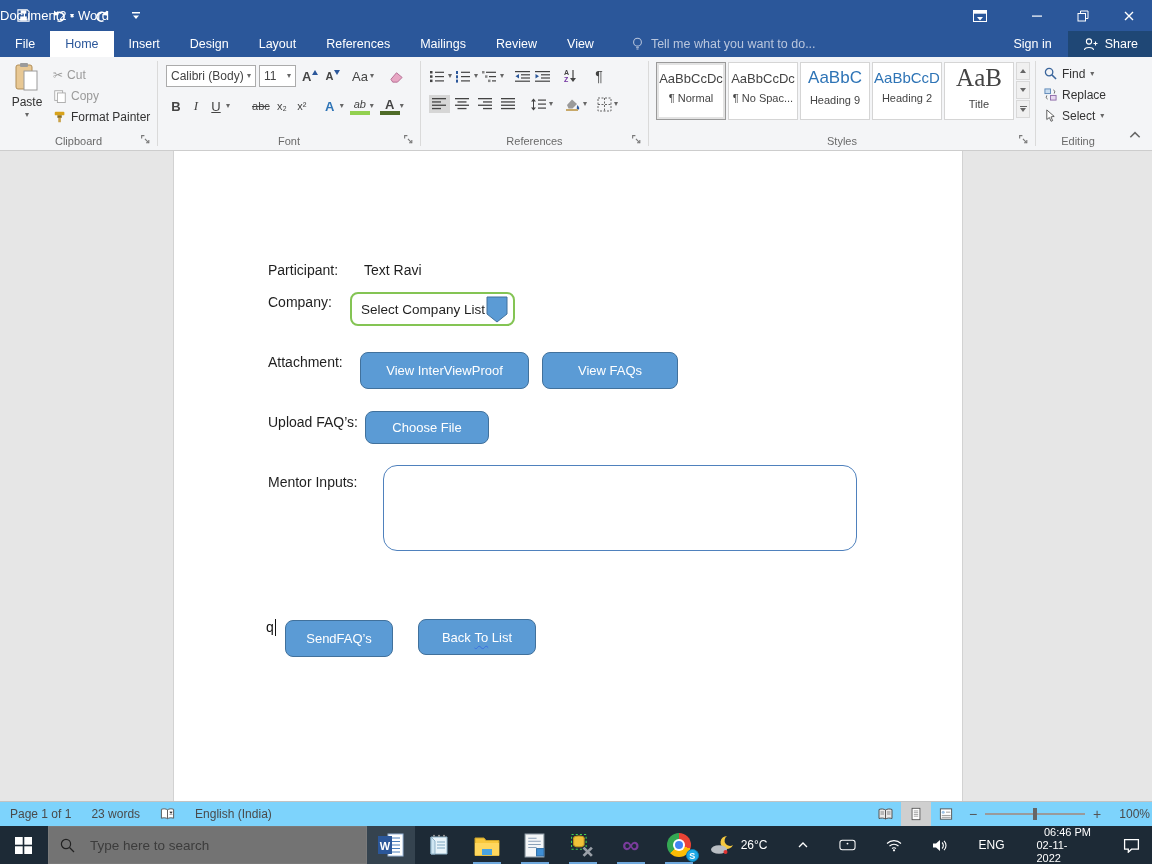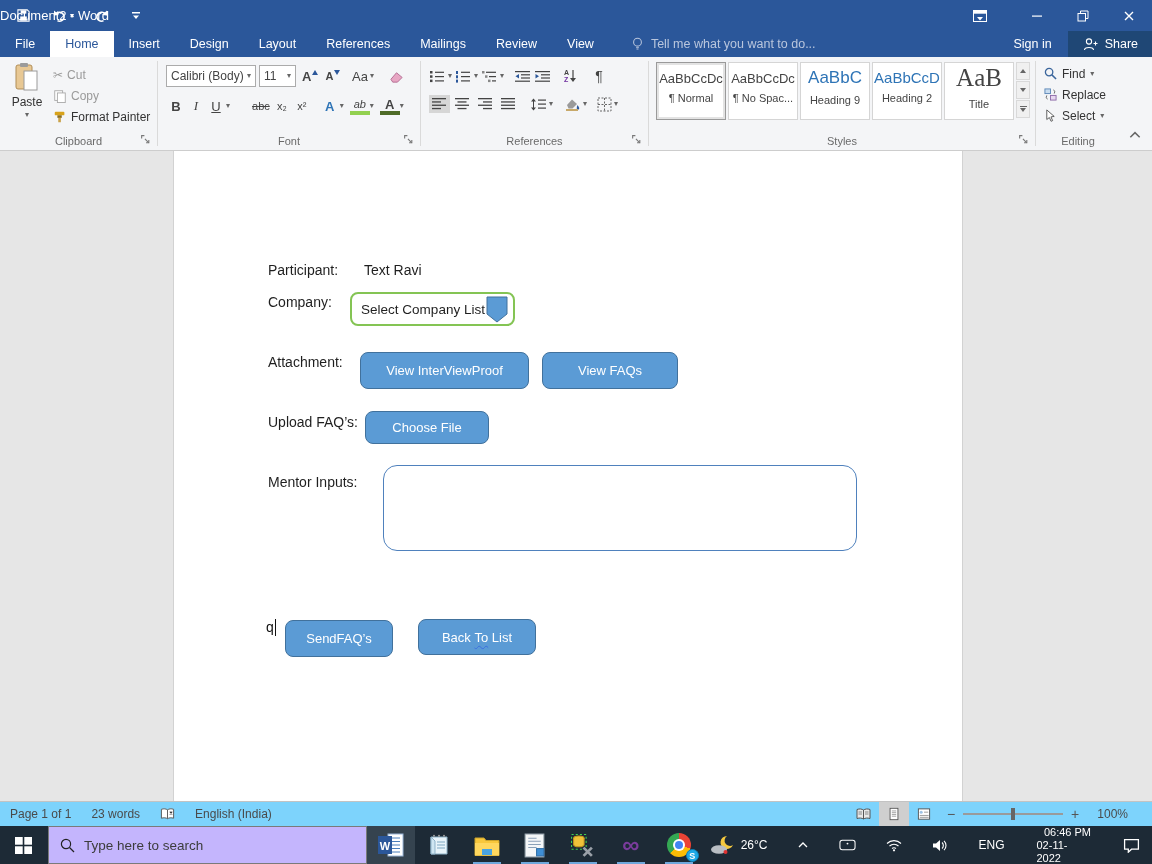--- a/index.html
+++ b/index.html
@@ -59,21 +59,21 @@
   #statusbar .sitem{padding:0 10px;display:flex;align-items:center;gap:4px}
   #statusright{margin-left:auto;display:flex;align-items:center}
   .viewbtn{width:30px;height:24px;display:flex;align-items:center;justify-content:center}
   .viewbtn.active{background:#cfcfcf}
   #zoomslider{display:flex;align-items:center;gap:8px;padding:0 8px}
   #ztrack{width:100px;height:2px;background:#9a9a9a;position:relative}
   #zthumb{position:absolute;left:48px;top:-5px;width:4px;height:12px;background:#666}
   
   #taskbar{position:absolute;top:826px;left:0;width:1152px;height:38px;background:#1d2a36;display:flex;align-items:stretch;color:#fff}
   #startbtn{width:48px;display:flex;align-items:center;justify-content:center}
-  #searchbox{width:320px;background:#c4b5fd;border:1px solid #7a7a7a;display:flex;align-items:center;gap:9px;padding:3px 11px}
+  #searchbox{width:320px;background:#737373;border:1px solid #7a7a7a;display:flex;align-items:center;gap:15px;padding:3px 11px}
   #searchbox input{border:none;outline:none;font-size:13.5px;width:250px;font-family:inherit;color:#222;background:transparent}
   #searchbox input::placeholder{color:#3c3c3c}
   .tkcell{width:48px;display:flex;align-items:center;justify-content:center;position:relative}
   .tkcell.open:after{content:"";position:absolute;bottom:0;left:10px;right:10px;height:2px;background:#6fa8dc}
   .tkcell.active{background:#35434f}
   .tkcell.active:after{left:0;right:0;height:3px;background:#76b9ed}
   #tray{margin-left:auto;display:flex;align-items:center;gap:16px}
   .tritem{display:flex;align-items:center;justify-content:center;padding:0 7px;height:38px;font-size:12px}
   #clock{display:flex;flex-direction:column;align-items:flex-end;justify-content:center;font-size:11px;line-height:13px;padding:0 9px}
   #chrome-ic{width:24px;height:24px;border-radius:50%;background:conic-gradient(#ea4335 0 30%,#fbbc05 0 63%,#34a853 0 100%);position:relative}
@@ -561,21 +561,21 @@
           <path d="M8 5.5 h4.5 M3.5 9 h9.5 M3.5 11 h9.5" stroke="#999"></path>
         </svg>
     </div>
     <div id="zoomslider">
       <span style="font-size:14px;color:#555">−</span>
       <span id="ztrack">
           <span id="zthumb"></span>
         </span>
       <span style="font-size:14px;color:#555">+</span>
     </div>
-    <div class="sitem" style="padding-right:24px">100%</div>
+    <div class="sitem" style="padding-right:2px">100%</div>
   </div>
 </div>
 
 <div id="taskbar">
   <div id="startbtn">
     <svg width="17" height="17" viewBox="0 0 17 17">
         <rect x="0" y="0" width="7.7" height="7.7" fill="#fff"></rect>
         <rect x="9.3" y="0" width="7.7" height="7.7" fill="#fff"></rect>
         <rect x="0" y="9.3" width="7.7" height="7.7" fill="#fff"></rect>
         <rect x="9.3" y="9.3" width="7.7" height="7.7" fill="#fff"></rect>

